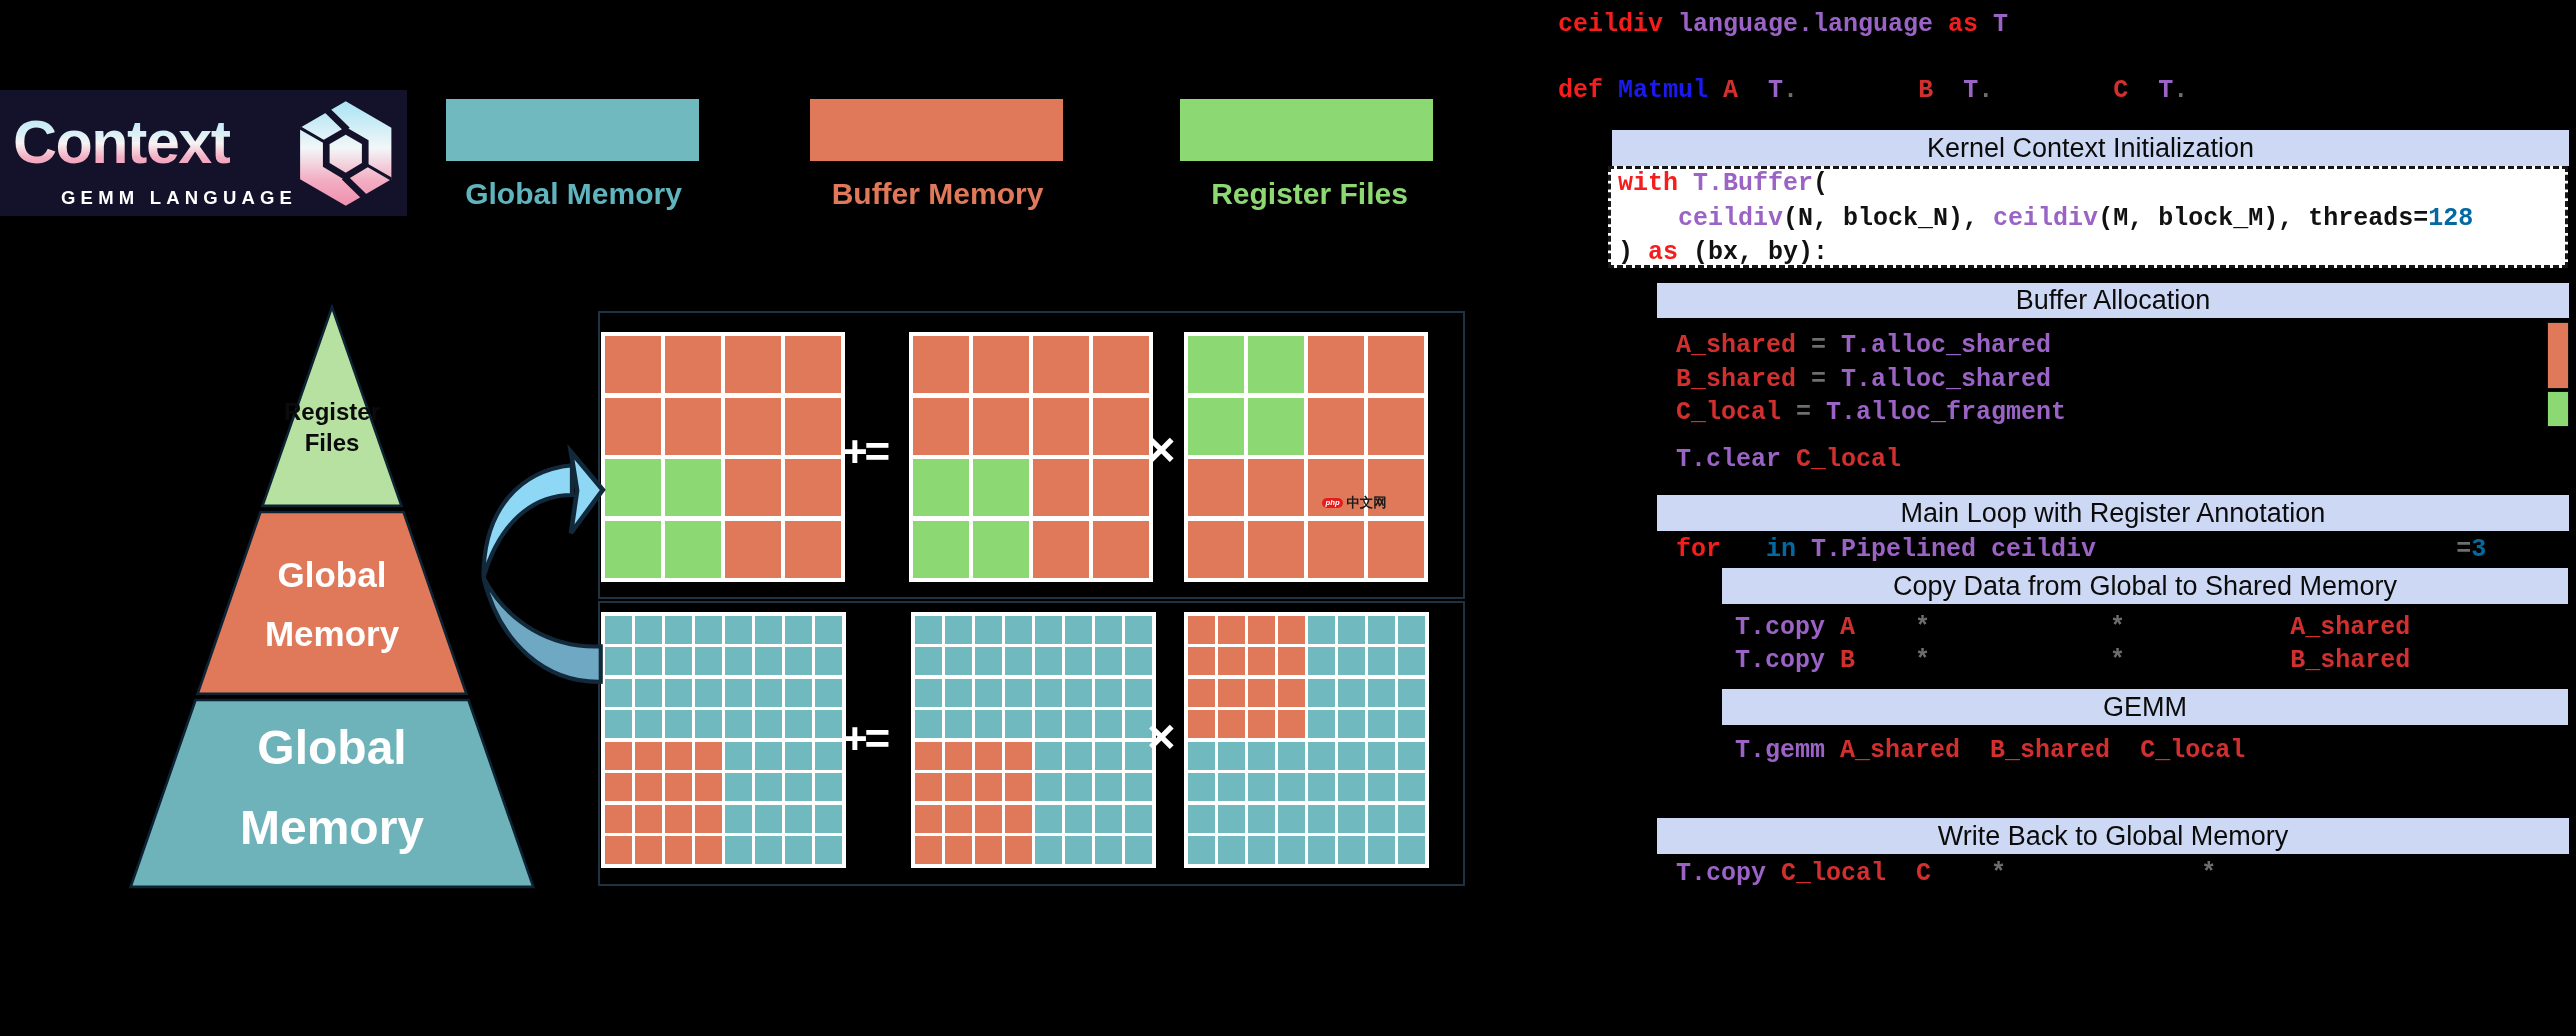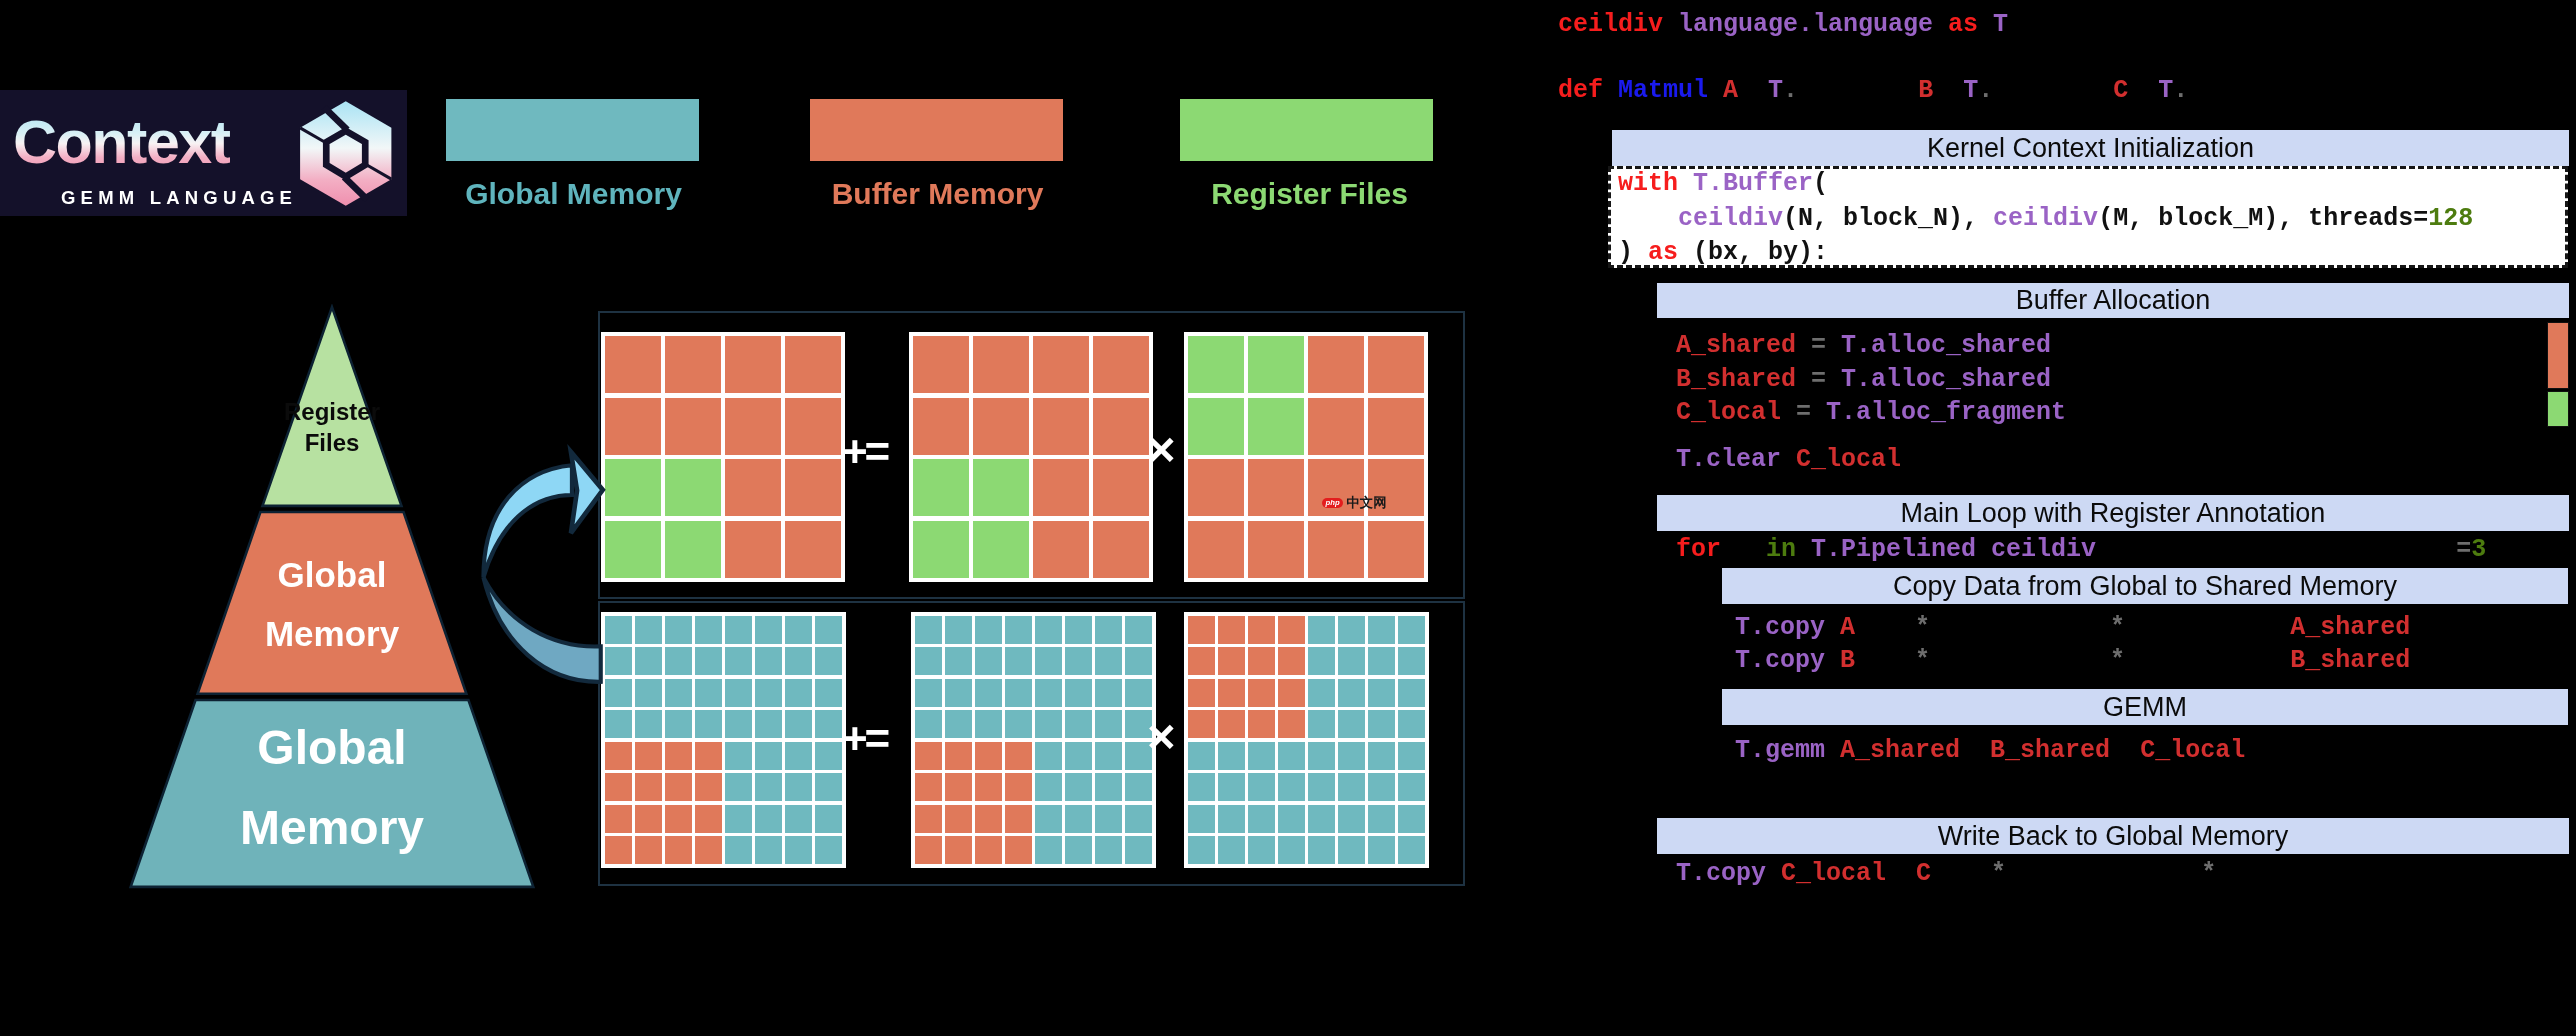--- a/index.html
+++ b/index.html
@@ -36,21 +36,21 @@
   
   .watermark{display:flex;align-items:center;gap:3.1px;z-index:5;}
   .wm-badge{background:#E31D1D;color:#fff;font-size:7.7px;font-style:italic;font-weight:700;
     border-radius:7.2px;padding:1.5px 3.6px;line-height:1;}
   .wm-text{color:#1A1A1A;font-size:13.4px;font-weight:700;}
 
   
   .code{position:absolute;font-family:"Liberation Mono","DejaVu Sans Mono",monospace;
         font-weight:700;font-size:25px;line-height:27px;white-space:pre;}
   .c-kw{color:#F61D1D;} .c-fn{color:#9A63C5;} .c-var{color:#D22F2F;}
-  .c-def{color:#1A1AEE;} .c-num{color:#4d7c0f;} .c-op{color:#6E6E6E;}
+  .c-def{color:#1A1AEE;} .c-num{color:#0369a1;} .c-op{color:#6E6E6E;}
   .c-plain{color:#111;} .c-sp{color:transparent;}
   .banner{position:absolute;background:#CDD9F4;color:#0B0B0B;display:flex;align-items:center;
           justify-content:center;font-size:27px;font-weight:500;}
   .b0{left:1612px;top:130px;width:957px;height:36px;}
   .b1{left:1657px;top:283px;width:912px;height:35px;}
   .b2{left:1657px;top:495px;width:912px;height:36px;}
   .b3{left:1722px;top:568px;width:846px;height:36px;}
   .b4{left:1722px;top:689px;width:846px;height:36px;}
   .b5{left:1657px;top:818px;width:912px;height:36px;}
   .kernel-box{left:1608px;top:166px;width:960px;height:102px;background:#fff;

